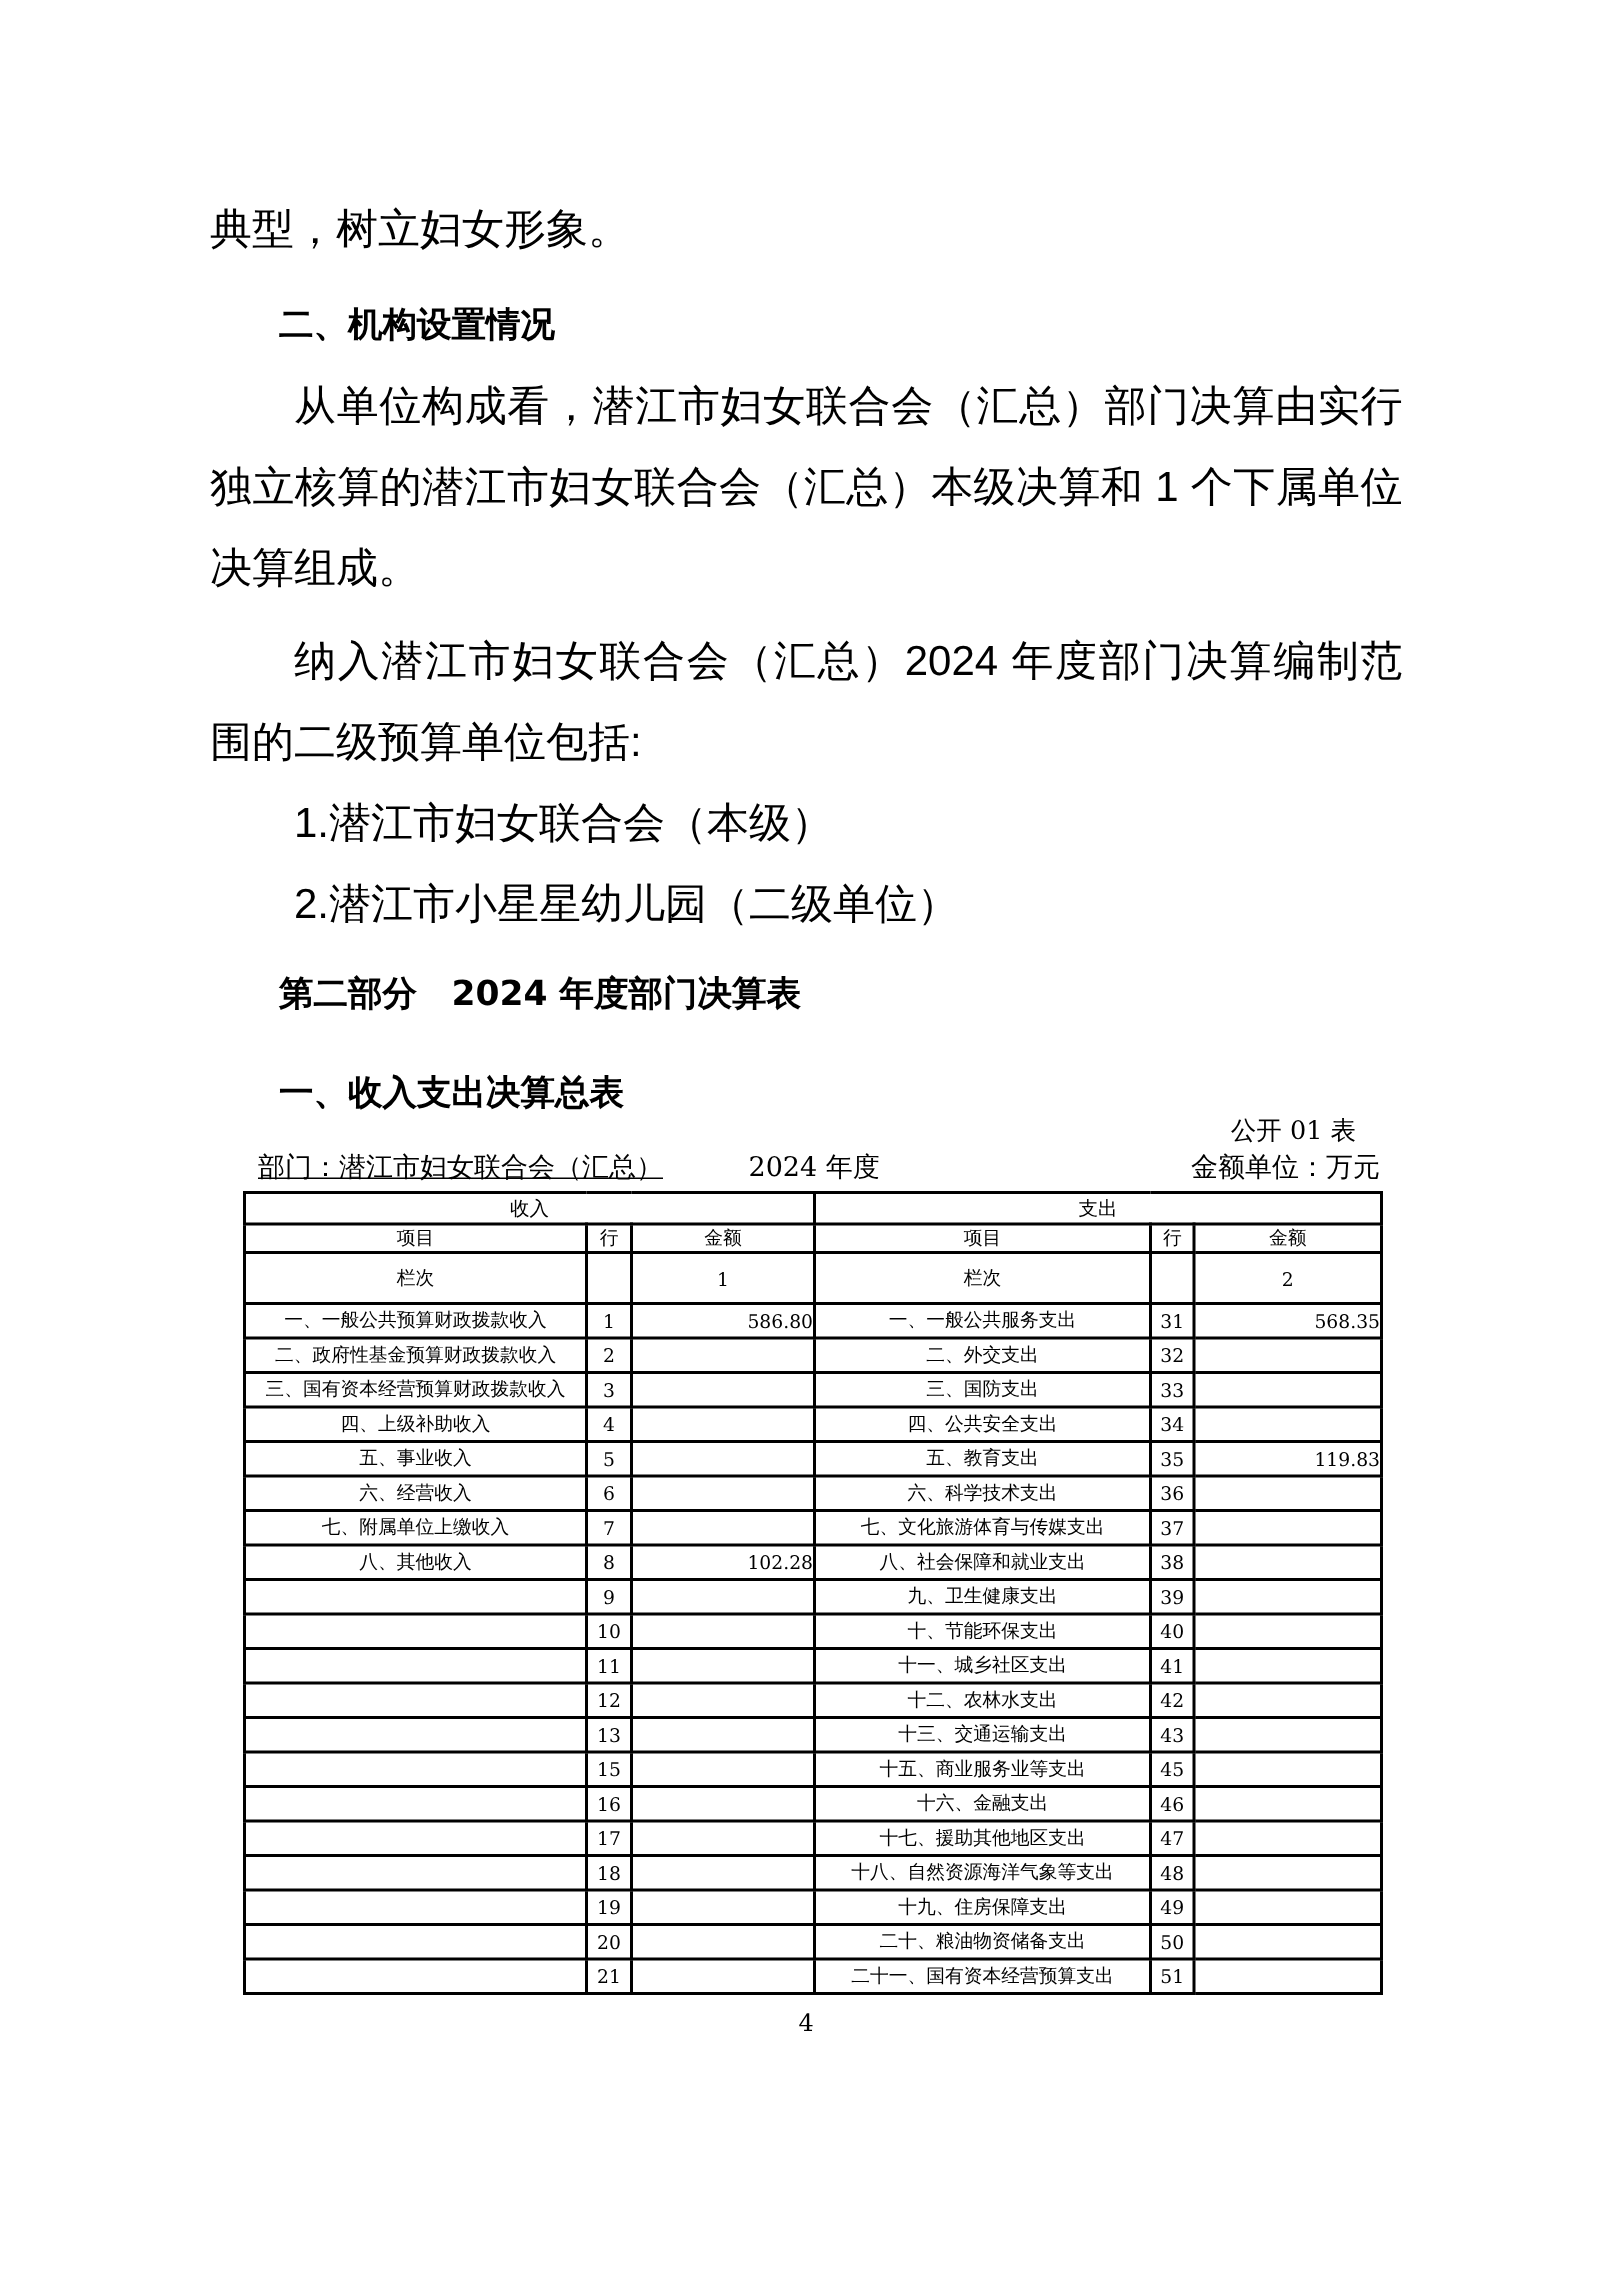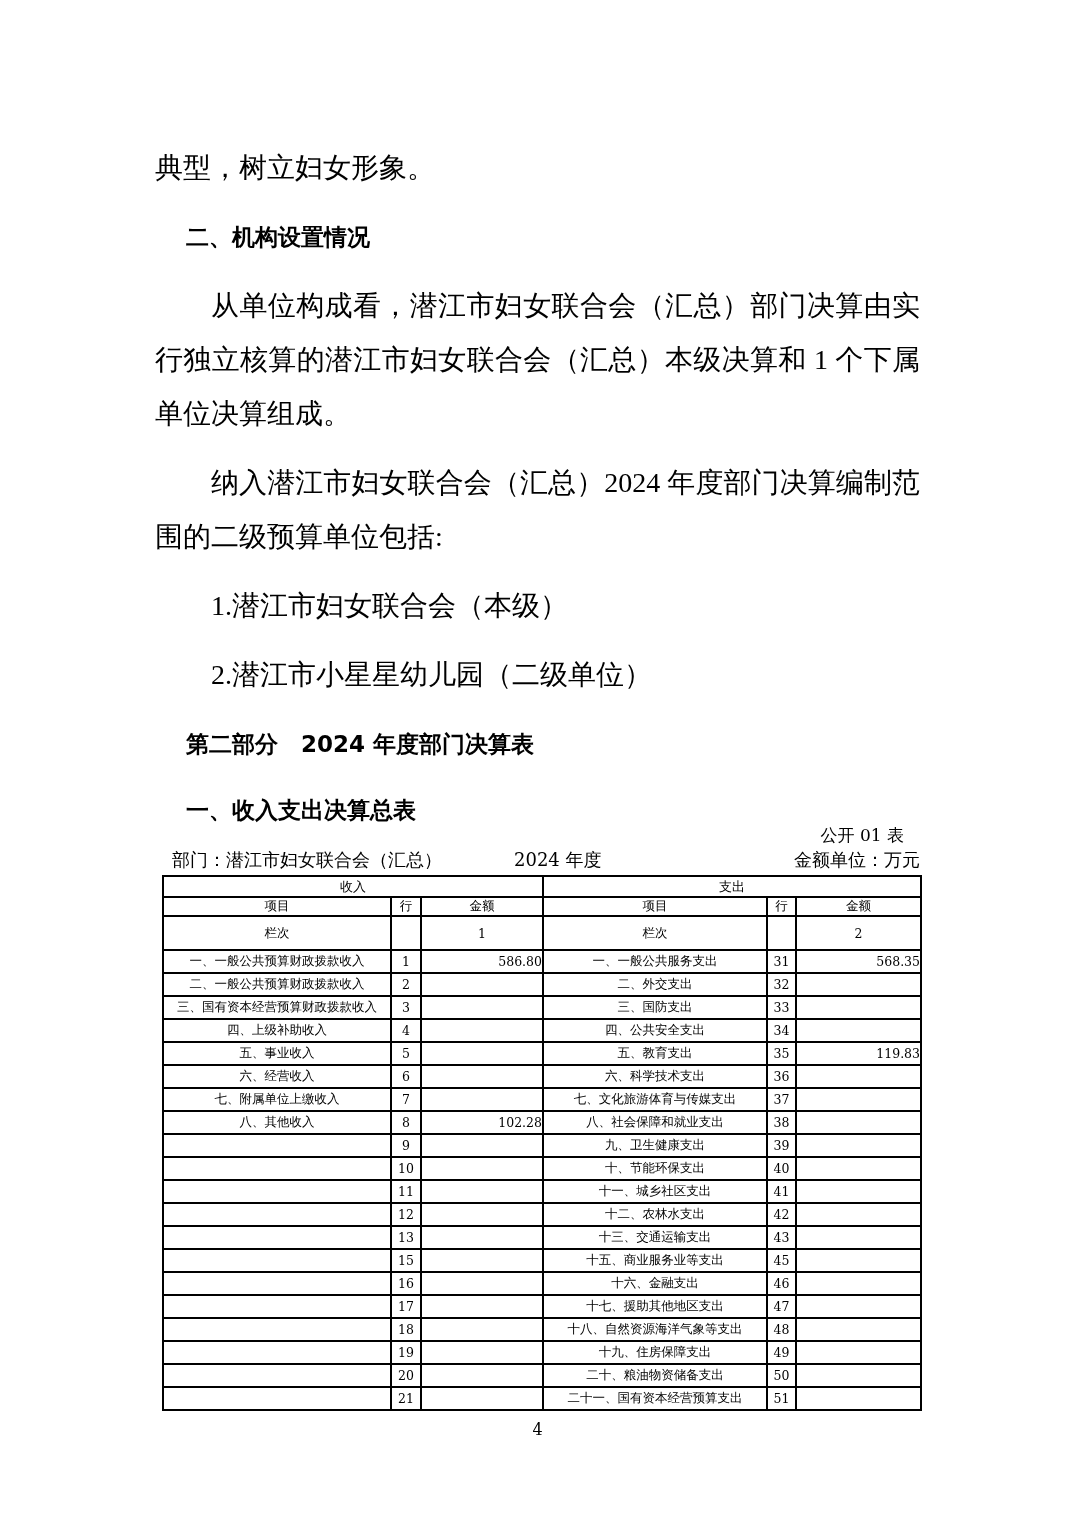--- a/index.html
+++ b/index.html
@@ -10,25 +10,25 @@
     height: 1520px;
     background: #ffffff;
     color: #000000;
     overflow: hidden;
     font-family: "DejaVu Serif", "Liberation Serif", serif;
   }
   .content {
     padding: 126px 139px 0 140px;
   }
   .body-text {
-    margin: 15px;
+    margin: 0;
     font-size: 28px;
     line-height: 54px;
     text-align: justify;
-    font-family: Liberation Serif, serif;
+    font-family: Liberation Sans, sans-serif;
   }
   .indent { text-indent: 2em; }
   .heading {
     margin: 0;
     font-size: 23px;
     line-height: 54px;
     font-weight: bold;
     text-indent: 2em;
     font-family: "DejaVu Sans", "Liberation Sans", sans-serif;
   }
@@ -44,22 +44,22 @@
     text-align: right;
   }
   .table-meta {
     position: relative;
     margin-left: 22px;
     width: 758px;
     font-size: 18px;
     line-height: 26px;
     margin-top: 2px;
   }
-  .meta-dept { padding-left: 10px; }
-  .meta-year { position: absolute; left: 352px; top: 0; }
+  .meta-dept { padding-left: 10px; text-decoration: underline; }
+  .meta-year { position: absolute; left: 337px; top: 0; }
   .meta-unit { position: absolute; right: 0; top: 0; }
   table.budget {
     margin-left: 22px;
     margin-top: 2px;
     width: 758px;
     border-collapse: collapse;
     table-layout: fixed;
     font-size: 12.5px;
   }
   table.budget th, table.budget td {
@@ -148,21 +148,21 @@
       <tbody id="budget-table-body">
           <tr>
             <td class="c-item">一、一般公共预算财政拨款收入</td>
             <td class="c-line">1</td>
             <td class="c-amount">586.80</td>
             <td class="c-item">一、一般公共服务支出</td>
             <td class="c-line">31</td>
             <td class="c-amount">568.35</td>
           </tr>
           <tr>
-            <td class="c-item">二、一般公共预算财政拨款收入</td>
+            <td class="c-item">二、政府性基金预算财政拨款收入</td>
             <td class="c-line">2</td>
             <td class="c-amount"></td>
             <td class="c-item">二、外交支出</td>
             <td class="c-line">32</td>
             <td class="c-amount"></td>
           </tr>
           <tr>
             <td class="c-item">三、国有资本经营预算财政拨款收入</td>
             <td class="c-line">3</td>
             <td class="c-amount"></td>

